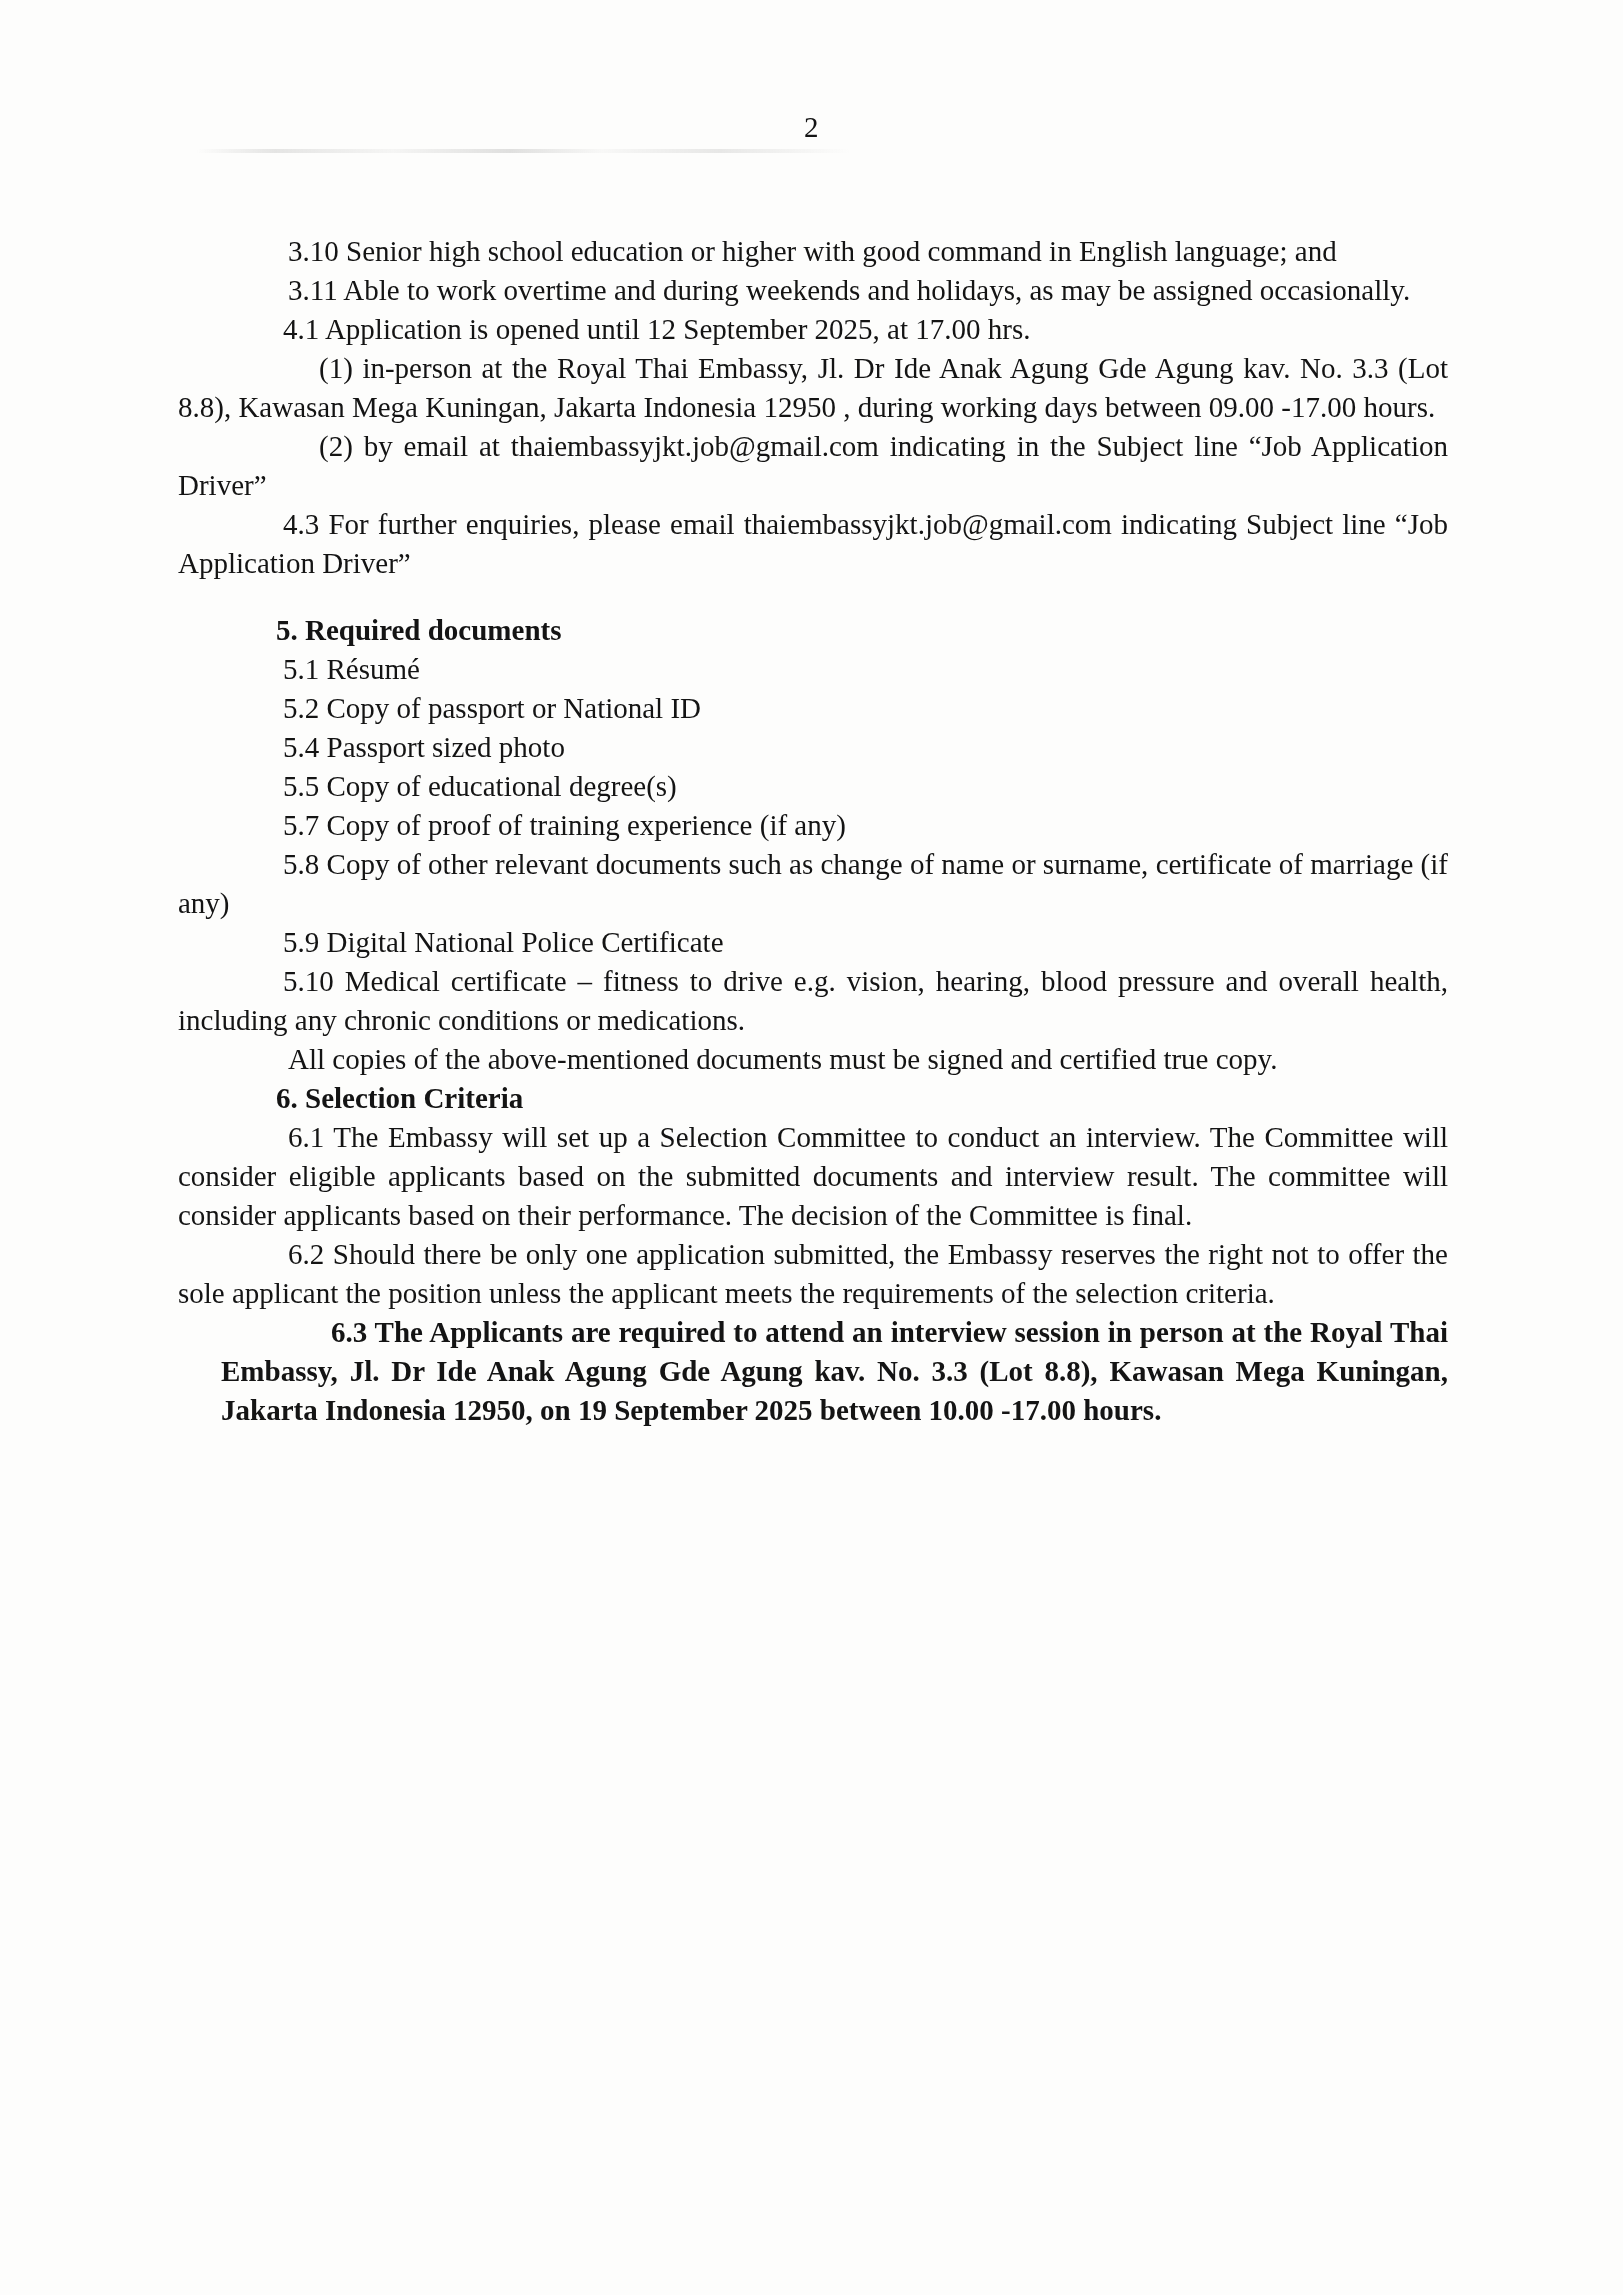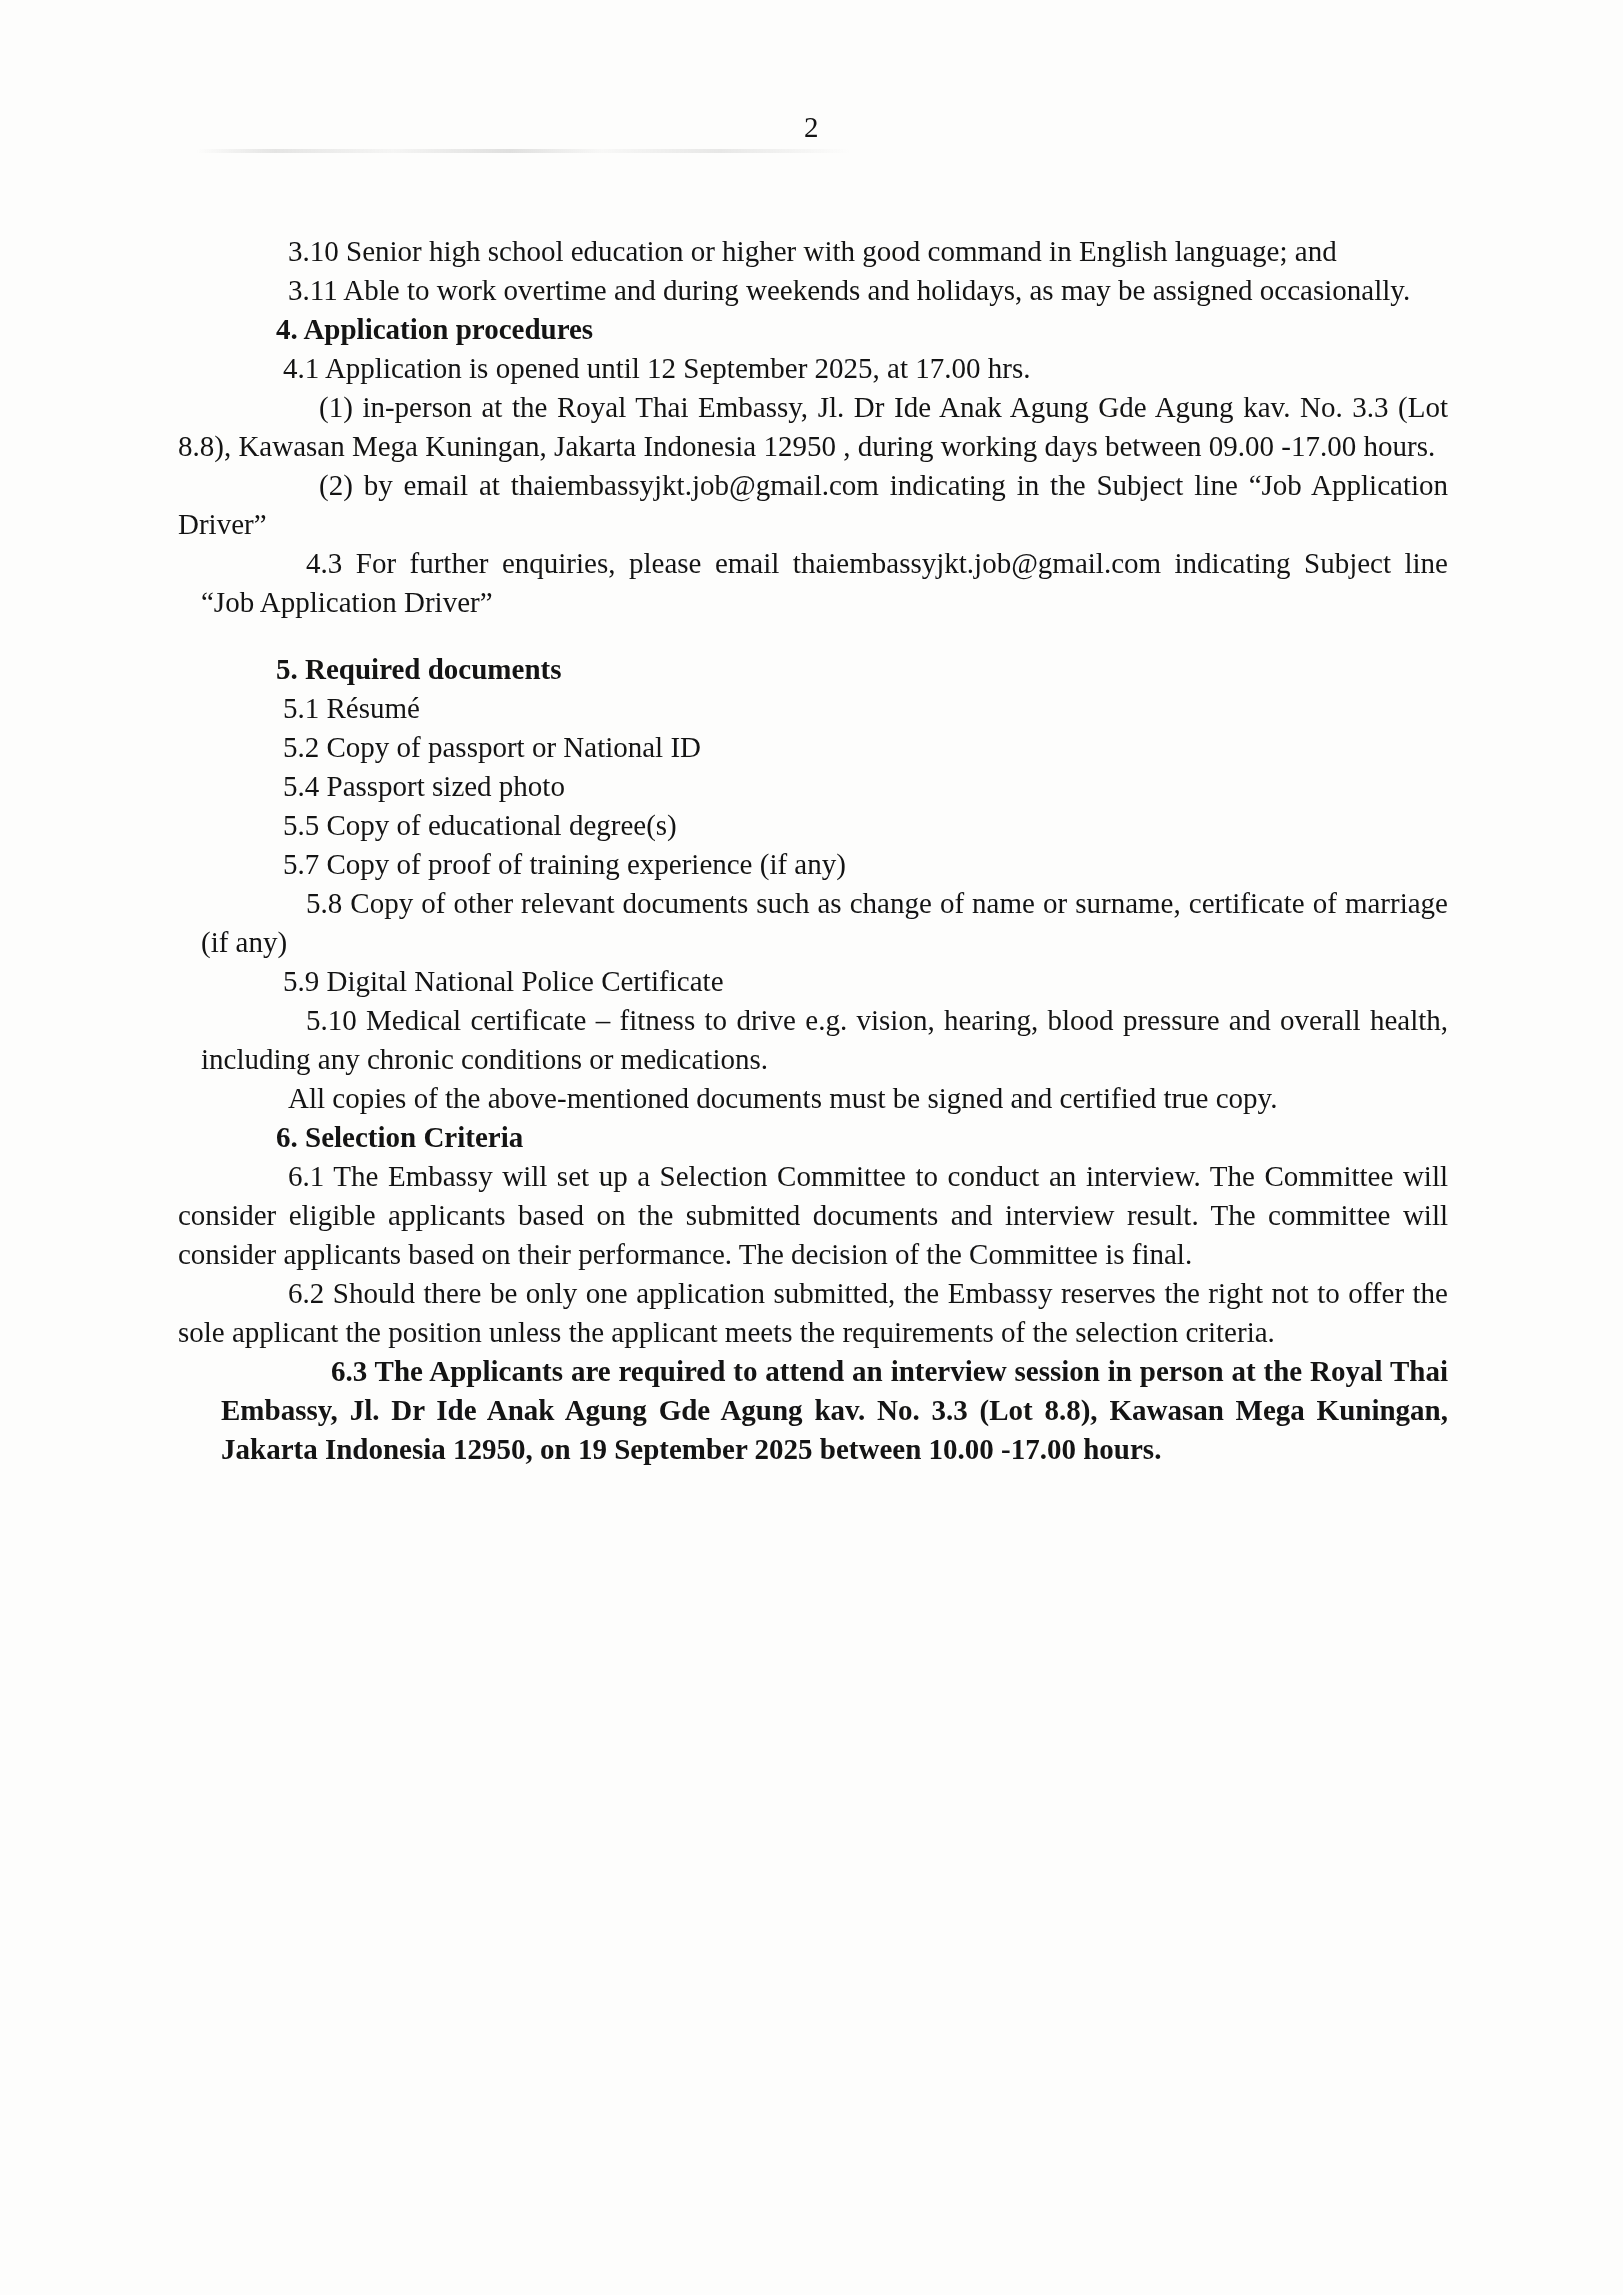--- a/index.html
+++ b/index.html
@@ -59,21 +59,20 @@
   p {
     margin: 0 0 0 0;
     text-align: justify;
     text-justify: inter-word;
   }
   .indent {
     text-indent: 110px;
   }
   .indent-sm {
     text-indent: 105px;
-    margin-left: 23px;
   }
   .indent-lg {
     text-indent: 141px;
   }
   .heading {
     font-weight: bold;
     text-indent: 98px;
     text-align: left;
     margin: 0;
   }
@@ -101,21 +100,20 @@
 
   <div class="page-number">2</div>
 
   <div class="scan-smudge"></div>
 
   <div class="content">
 
     <p class="indent">3.10 Senior high school education or higher with good command in English language; and</p>
     <p class="indent">3.11 Able to work overtime and during weekends and holidays, as may be assigned occasionally.</p>
 
-    <p class="heading">4. Application procedures</p>
     <p class="list-line">4.1 Application is opened until 12 September 2025, at 17.00 hrs.</p>
     <p class="indent-lg">(1) in-person at the Royal Thai Embassy, Jl. Dr Ide Anak Agung Gde Agung kav. No. 3.3 (Lot 8.8), Kawasan Mega Kuningan, Jakarta Indonesia 12950 , during working days between 09.00 -17.00 hours.</p>
     <p class="indent-lg">(2) by email at thaiembassyjkt.job@gmail.com indicating in the Subject line “Job Application Driver”</p>
     <p class="indent-sm">4.3 For further enquiries, please email thaiembassyjkt.job@gmail.com indicating Subject line “Job Application Driver”</p>
 
     <p class="heading-5">5. Required documents</p>
     <p class="list-line">5.1 Résumé</p>
     <p class="list-line">5.2 Copy of passport or National ID</p>
     <p class="list-line">5.4 Passport sized photo</p>
     <p class="list-line">5.5 Copy of educational degree(s)</p>

